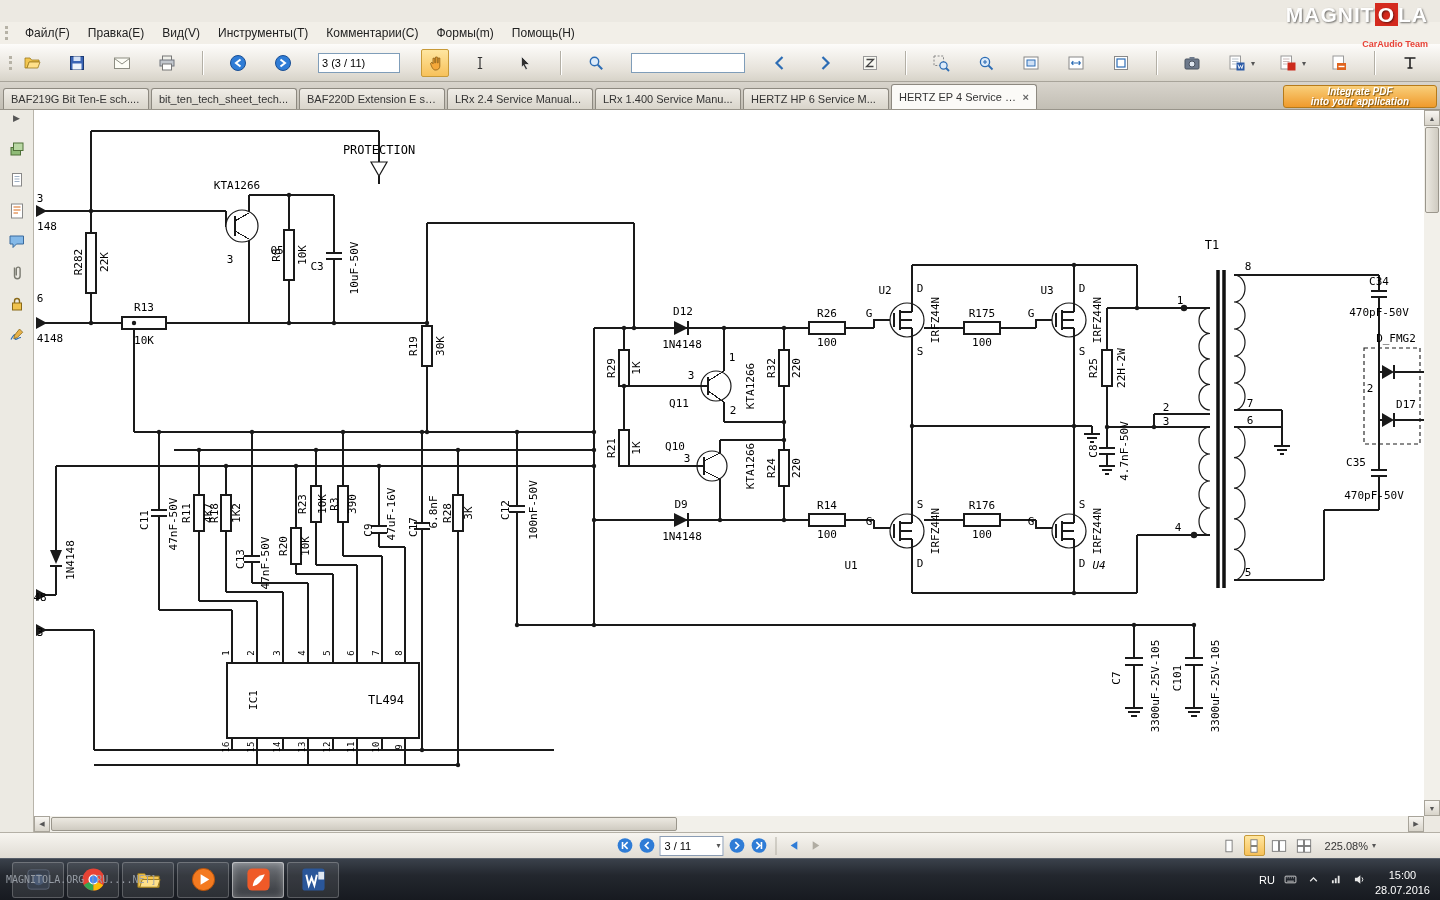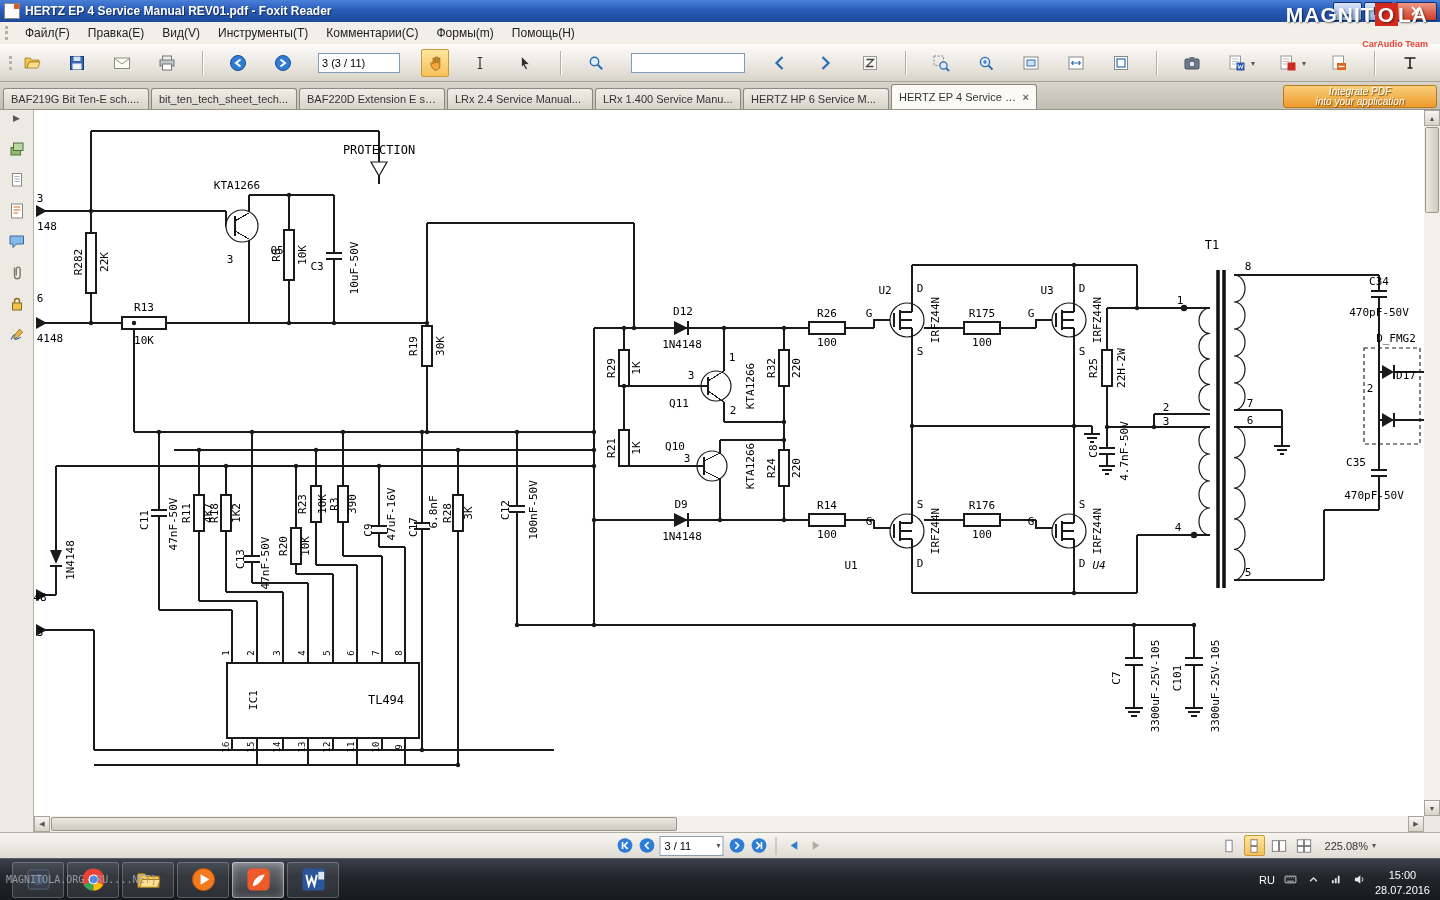--- a/index.html
+++ b/index.html
@@ -52,21 +52,21 @@
     background:linear-gradient(#d8d4cc,#c2beb4);border-bottom:1px solid #98948a;
     display:flex;align-items:flex-end;padding:0 2px;}
   .tab{height:21px;flex:0 1 146px;min-width:0;margin:0 1px;padding:0 7px;display:flex;align-items:center;
     background:linear-gradient(#f0ede7,#d9d5cb);border:1px solid #8d8980;border-bottom:none;
     border-radius:3px 3px 0 0;font-size:11px;color:#333;box-sizing:border-box;}
   .tab .lbl{overflow:hidden;text-overflow:ellipsis;white-space:nowrap;}
   .tab.active{background:#fbfaf7;height:25px;}
   .tab .x{margin-left:6px;color:#666;font-weight:bold;flex:none;}
   #ad{position:absolute;right:3px;top:3px;width:152px;height:21px;
     background:linear-gradient(#f9cf7a,#ef9a2c);border:1px solid #b57a1a;border-radius:3px;
-    color:#fff;font-style:italic;font-weight:normal;font-size:10px;line-height:10px;display:flex;
+    color:#fff;font-style:italic;font-weight:bold;font-size:10px;line-height:10px;display:flex;
     flex-direction:column;align-items:center;justify-content:center;text-shadow:1px 1px 1px #7a4f08;}
 
   
   #workspace{position:absolute;left:0;top:110px;width:100%;height:722px;}
   #sidebar{position:absolute;left:0;top:0;width:34px;height:100%;background:#eceae3;
     border-right:1px solid #b8b4aa;box-sizing:border-box;}
   .expander{height:16px;text-align:center;font-size:9px;color:#555;padding-top:3px;}
   .side-ico{width:22px;height:22px;margin:9px auto;display:flex;align-items:center;justify-content:center;}
   .side-ico svg{width:18px;height:18px;}
   #canvas{position:absolute;left:34px;top:0;right:16px;bottom:16px;background:#fff;overflow:hidden;}
@@ -132,37 +132,20 @@
   .arc{stroke:#1a1a1a;stroke-width:1.2;fill:none;}
   .core{stroke:#111;stroke-width:3.5;fill:none;}
   .tri{fill:#1a1a1a;stroke:none;}
   .dsh{fill:none;stroke:#1a1a1a;stroke-width:1.1;stroke-dasharray:4 3;}
 </style>
 </head>
 <body>
 
 <div id="screen">
 
-  <div id="titlebar">
-    <span class="app-ico"></span>
-    <span id="win-title">HERTZ EP 4 Service Manual REV01.pdf - Foxit Reader</span>
-    <span class="wbtns">
-      <span class="wbtn">
-          <span class="g-min"></span>
-        </span>
-      <span class="wbtn">
-          <span class="g-max"></span>
-        </span>
-      <span class="wbtn close">
-        <svg viewBox="0 0 10 10" width="10" height="10">
-            <path d="M1 1l8 8M9 1l-8 8" stroke="#fff" stroke-width="1.8"></path>
-          </svg>
-      </span>
-    </span>
-  </div>
 
   <div id="menubar">
       <span class="grip"></span>
       <span id="menu-items" style="display:flex">
         <span class="menu-item">Файл(F)</span>
         <span class="menu-item">Правка(E)</span>
         <span class="menu-item">Вид(V)</span>
         <span class="menu-item">Инструменты(T)</span>
         <span class="menu-item">Комментарии(C)</span>
         <span class="menu-item">Формы(m)</span>
@@ -596,21 +579,21 @@
           <div class="slabel" style="left: 1132px; top: 297px;">2</div>
           <div class="slabel" style="left: 1132px; top: 311px;">3</div>
           <div class="slabel" style="left: 1216px; top: 293px;">7</div>
           <div class="slabel" style="left: 1216px; top: 310px;">6</div>
           <div class="slabel" style="left: 1144px; top: 417px;">4</div>
           <div class="slabel" style="left: 1214px; top: 462px;">5</div>
           <div class="slabel" style="left: 1345px; top: 171px;">C34</div>
           <div class="slabel" style="left: 1345px; top: 202px;">470pF-50V</div>
           <div class="slabel" style="left: 1362px; top: 228px;">D_FMG2</div>
           <div class="slabel" style="left: 1336px; top: 278px;">2</div>
-          <div class="slabel" style="left: 1372px; top: 265px;">D17</div>
+          <div class="slabel" style="left: 1372px; top: 294px;">D17</div>
           <div class="slabel" style="left: 1322px; top: 352px;">C35</div>
           <div class="slabel" style="left: 1340px; top: 385px;">470pF-50V</div>
           <div class="slabel rot" style="left: 1082px; top: 568px;">C7</div>
           <div class="slabel rot" style="left: 1121px; top: 576px;">3300uF-25V-105</div>
           <div class="slabel rot" style="left: 1143px; top: 568px;">C101</div>
           <div class="slabel rot" style="left: 1181px; top: 576px;">3300uF-25V-105</div>
           <div class="slabel rot" style="left: 36px; top: 450px;">1N4148</div>
           <div class="slabel" style="left: 6px; top: 487px;">48</div>
           <div class="slabel" style="left: 6px; top: 522px;">3</div>
           <div class="slabel rot" style="left: 110px; top: 410px;">C11</div>

